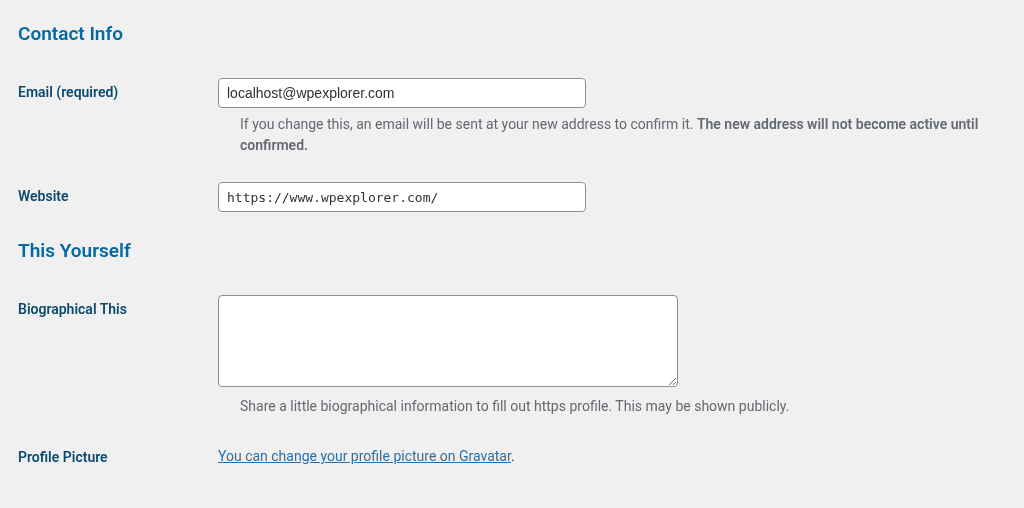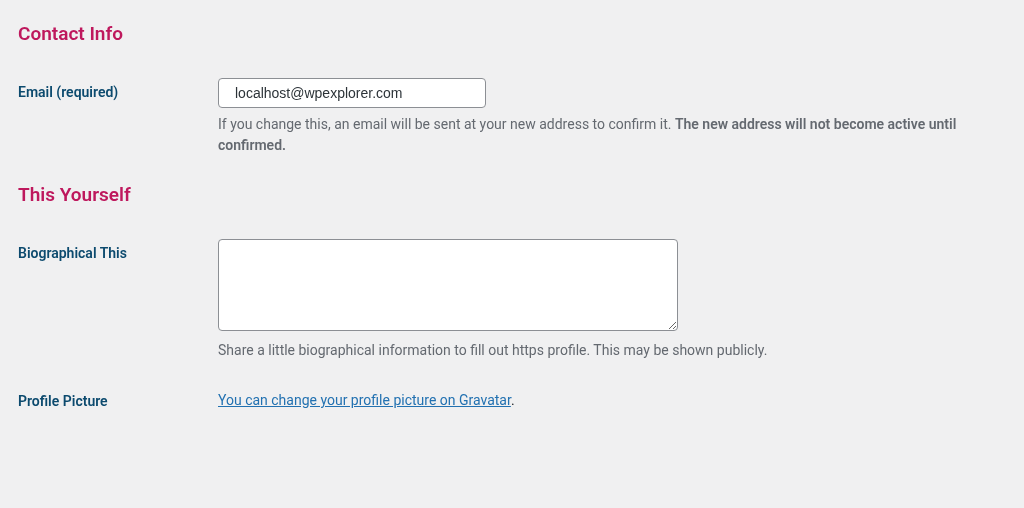--- a/index.html
+++ b/index.html
@@ -13,21 +13,21 @@
       color: #1d2327;
       font-size: 14px;
       padding: 14px 18px;
       width: 1024px;
     }
     h2 {
       font-size: 19px;
       font-weight: 600;
       margin-bottom: 20px;
       margin-top: 8px;
-      color: #be185d;
+      color: #0369a1;
     }
     .form-table {
       width: 100%;
       border-collapse: collapse;
     }
     .form-table tr {
       vertical-align: top;
     }
     .form-table th {
       text-align: left;
@@ -37,22 +37,22 @@
       width: 200px;
       padding: 18px 10px 18px 0;
       vertical-align: top;
       line-height: 1.3;
     }
     .form-table td {
       padding: 13px 10px 13px 0;
       vertical-align: top;
     }
     input[type="text"], input[type="email"], input[type="url"] {
-      width: 268px;
-      padding: 4px 16px;
+      width: 368px;
+      padding: 4px 8px;
       font-size: 14px;
       border: 1px solid #8c8f94;
       border-radius: 4px;
       background: #fff;
       color: #2c3338;
       line-height: 1.5;
       height: 30px;
     }
     input[type="url"] {
       font-family: Menlo, Consolas, monospace;
@@ -67,20 +67,21 @@
       border-radius: 4px;
       background: #fff;
       color: #2c3338;
       resize: both;
     }
     .description {
       font-size: 14px;
       color: #646970;
       margin-top: 6px;
       line-height: 1.5;
+      margin-left: 22px;
     }
     .description strong {
       font-weight: 600;
       color: #646970;
     }
     a {
       color: #2271b1;
       text-decoration: underline;
     }
     .highlight-box {
@@ -112,20 +113,26 @@
   <tbody>
     <tr>
       <th>Email (required)</th>
       <td>
         <input type="email" value="localhost@wpexplorer.com" style="">
         <p class="description">
           <span>If you change this, an email will be sent at your new address to confirm it. </span><strong>The new address will not become active until confirmed.</strong>
         </p>
       </td>
     </tr>
+    <tr>
+      <th>Website</th>
+      <td>
+        <input type="url" value="https://www.wpexplorer.com/" style="">
+      </td>
+    </tr>
   </tbody>
 </table>
 
 <div class="section-spacer"></div>
 
 <h2>This Yourself</h2>
 
 <table class="form-table">
   <tbody>
     <tr>

